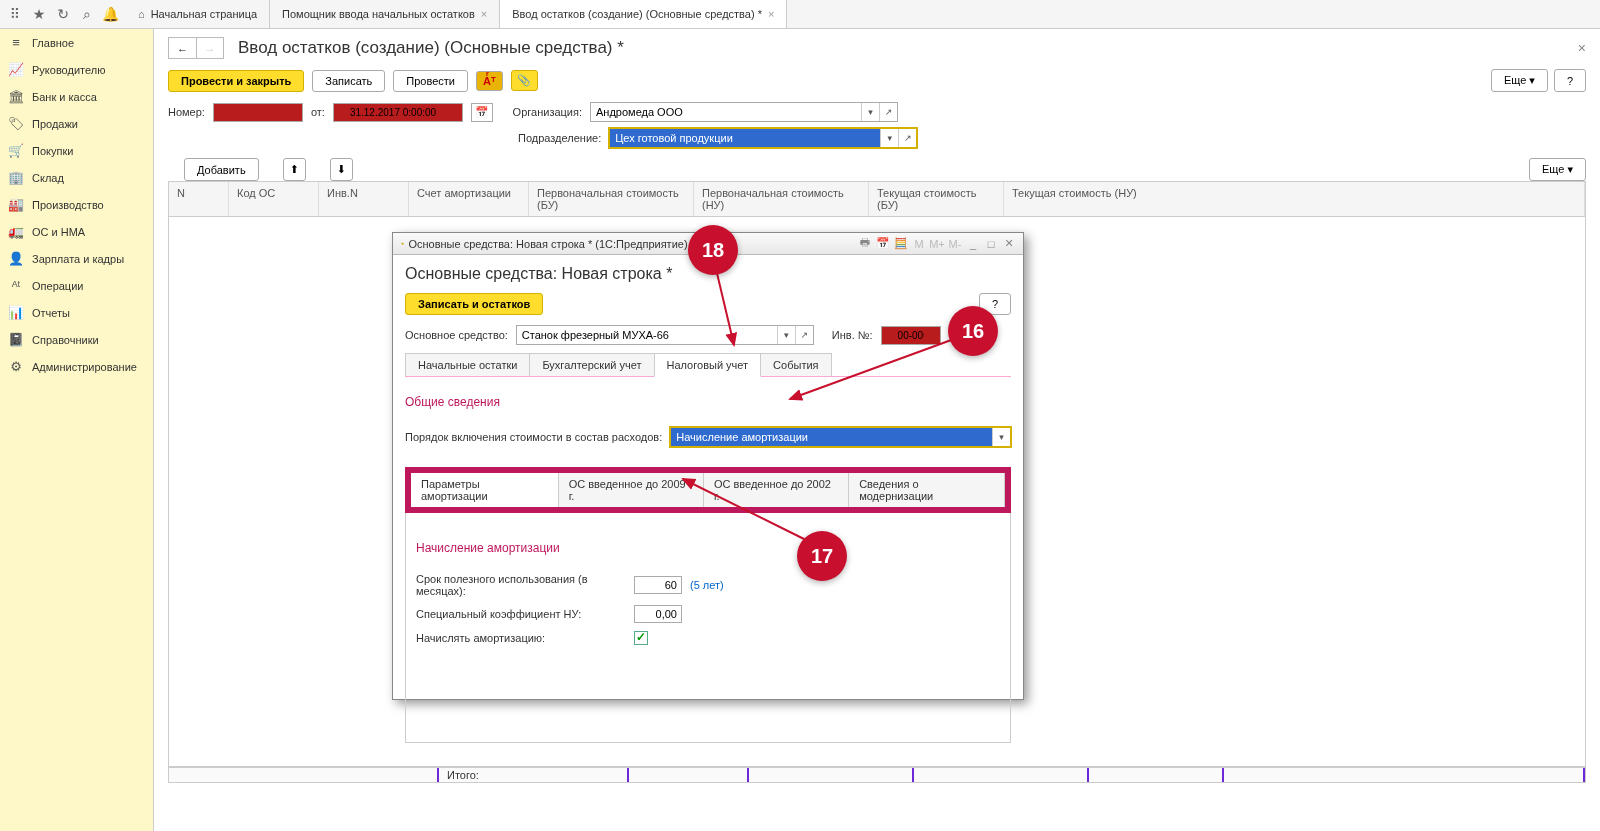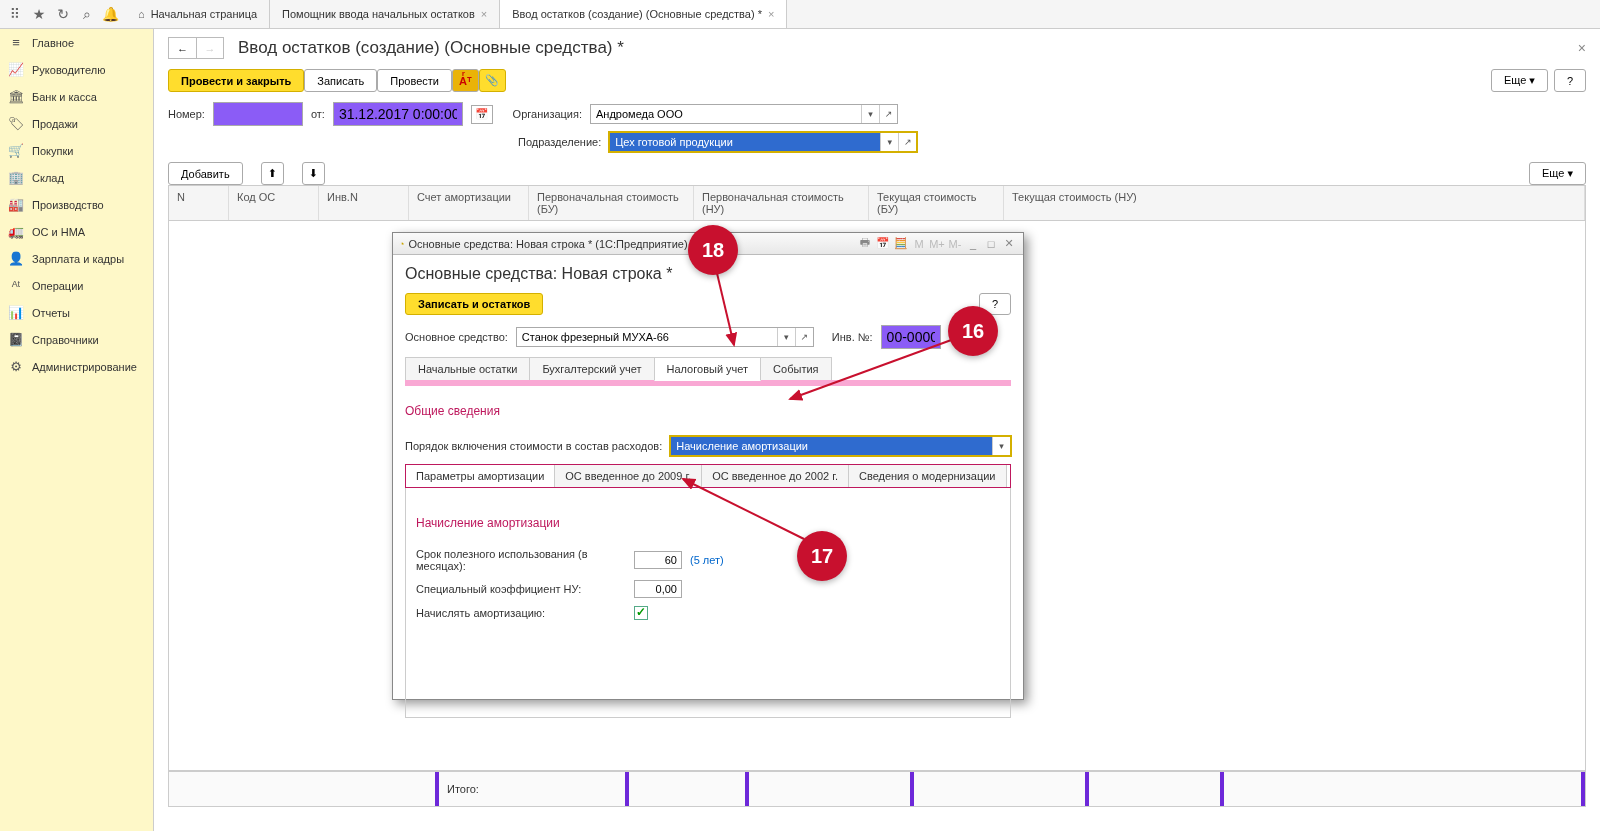--- a/index.html
+++ b/index.html
@@ -22,57 +22,57 @@
 
 
 .main { position: absolute; left: 154px; top: 29px; right: 0; bottom: 0; background: #fff; padding: 8px 14px; }
 .page-header { display: flex; align-items: center; gap: 14px; margin-bottom: 10px; }
 .nav-arrows { display: flex; gap: 0; }
 .nav-arrows button { width: 28px; height: 22px; border: 1px solid #bbb; background: #fff; cursor: pointer; font-size: 11px; }
 .nav-arrows button:first-child { border-right: none; }
 .page-title { font-size: 17px; color: #333; }
 .close-page { margin-left: auto; color: #888; font-size: 14px; cursor: pointer; }
 
-.cmd-row { display: flex; gap: 0; margin-bottom: 10px; }
+.cmd-row { display: flex; align-items: center; gap: 8px; margin-bottom: 10px; }
 .btn { border: 1px solid #aaa; background: #fff; padding: 4px 12px; cursor: pointer; border-radius: 3px; font-size: 11px; }
 .btn.primary { background: #ffdd2d; border-color: #d4b000; font-weight: bold; }
 .btn.icon-only { padding: 3px 6px; }
 .more-box { margin-left: auto; display:flex; gap:6px; }
 
 .form-row { display: flex; align-items: center; gap: 8px; margin-bottom: 6px; }
 .form-row label { color: #333; }
-.text-input { border: 1px solid #aaa; padding: 3px 5px; font-size: 14px; background:#8b5cf6; }
+.text-input { border: 1px solid #aaa; padding: 3px 16px; font-size: 10px; background:#b91c1c; }
 .select-wrap { display: flex; border: 1px solid #aaa; }
 .select-wrap.highlighted { outline: 1px solid #d4b000; border-color:#d4b000; }
 .select-wrap input { border: none; padding: 3px 5px; font-size: 11px; outline: none; }
 .select-wrap .drop, .select-wrap .open { width: 18px; border-left: 1px solid #ccc; display: flex; align-items: center; justify-content: center; cursor: pointer; font-size: 9px; color: #555; background: #fff; }
 .sel-highlight { background: #2f6bcf; color: #fff; }
 
-.table-toolbar { display: flex; gap: 18px; margin-bottom: 0; }
+.table-toolbar { display: flex; gap: 24px; margin-bottom: 0; margin-left: 16px; }
 .table-hdr { display: flex; border: 1px solid #ccc; background: #f5f5f5; font-size: 11px; }
 .table-hdr div { padding: 5px 8px; border-right: 1px solid #ddd; color: #555; }
 .table-body { border: 1px solid #ccc; border-top: none; background: #fff; height: 550px; position: relative; }
 .table-footer { border: 1px solid #ccc; border-top: 1px solid #ccc; background: #fafafa; display:flex; }
-.table-footer div { padding: 11px 8px; border-right:4px solid #6d28d9; }
+.table-footer div { padding: 1px 8px; border-right:2px solid #6d28d9; }
 
 
 .modal { position: absolute; left: 392px; top: 232px; width: 632px; height: 468px; background: #fff; border: 1px solid #888; box-shadow: 4px 4px 10px rgba(0,0,0,0.4); }
 .modal-titlebar { height: 22px; background: linear-gradient(#fafafa,#e8e8e8); border-bottom:1px solid #bbb; display:flex; align-items:center; padding:0 6px; font-size:11px; color:#333; }
 .modal-titlebar .tb-icon { color:#c9a400; margin-right:4px; font-size: 9px; }
 .modal-titlebar .tb-right { margin-left:auto; display:flex; gap:2px; align-items:center; }
 .modal-titlebar .tb-right span { width:16px; text-align:center; color:#888; cursor:pointer; font-size:11px; }
 .modal-body { padding: 10px 12px; }
 .modal-title { font-size: 16px; color:#333; margin-bottom:10px; }
 .modal-cmd { display:flex; gap:8px; margin-bottom:10px; align-items:center; }
 
-.tabs-row { display:flex; border-bottom:6px solid #f9a8d4; margin-bottom:8px; }
+.tabs-row { display:flex; border-bottom:1px solid #f9a8d4; margin-bottom:8px; }
 .tabs-row .tabi { padding:5px 12px; border:1px solid #ccc; border-bottom:none; margin-right:-1px; background:#f5f5f5; cursor:pointer; }
 .tabs-row .tabi.active { background:#fff; position:relative; border-bottom:1px solid #fff; margin-bottom:-1px; }
 .section-title { color:#be185d; font-size:12px; margin:18px 0; }
-.inner-tabs { display:flex; border:1px solid #be185d; margin-top:8px; }
+.inner-tabs { display:flex; border:6px solid #be185d; margin-top:20px; }
 .inner-tabs .it { padding:5px 10px; border-right:1px solid #ccc; cursor:pointer; background:#f5f5f5; font-size:11px; }
 .inner-tabs .it.active { background:#fff; }
 .inner-content { border:1px solid #ccc; border-top:none; padding:10px; height: 230px;}
 .fld-row { display:flex; align-items:center; gap:8px; margin-bottom:8px; font-size:11px; }
 .fld-row label { color:#333; }
 .num-input { border:1px solid #aaa; padding:2px 4px; width:48px; text-align:right; font-size:11px; }
 .hint { color:#0066cc; }
 .checkbox-ico { display:inline-block; width:14px; height:14px; border:1px solid #5a8; background:#fff; position:relative; }
 .checkbox-ico::after { content:"✓"; color:#090; position:absolute; top:-2px; left:1px; font-size:12px; font-weight:bold; }
 

